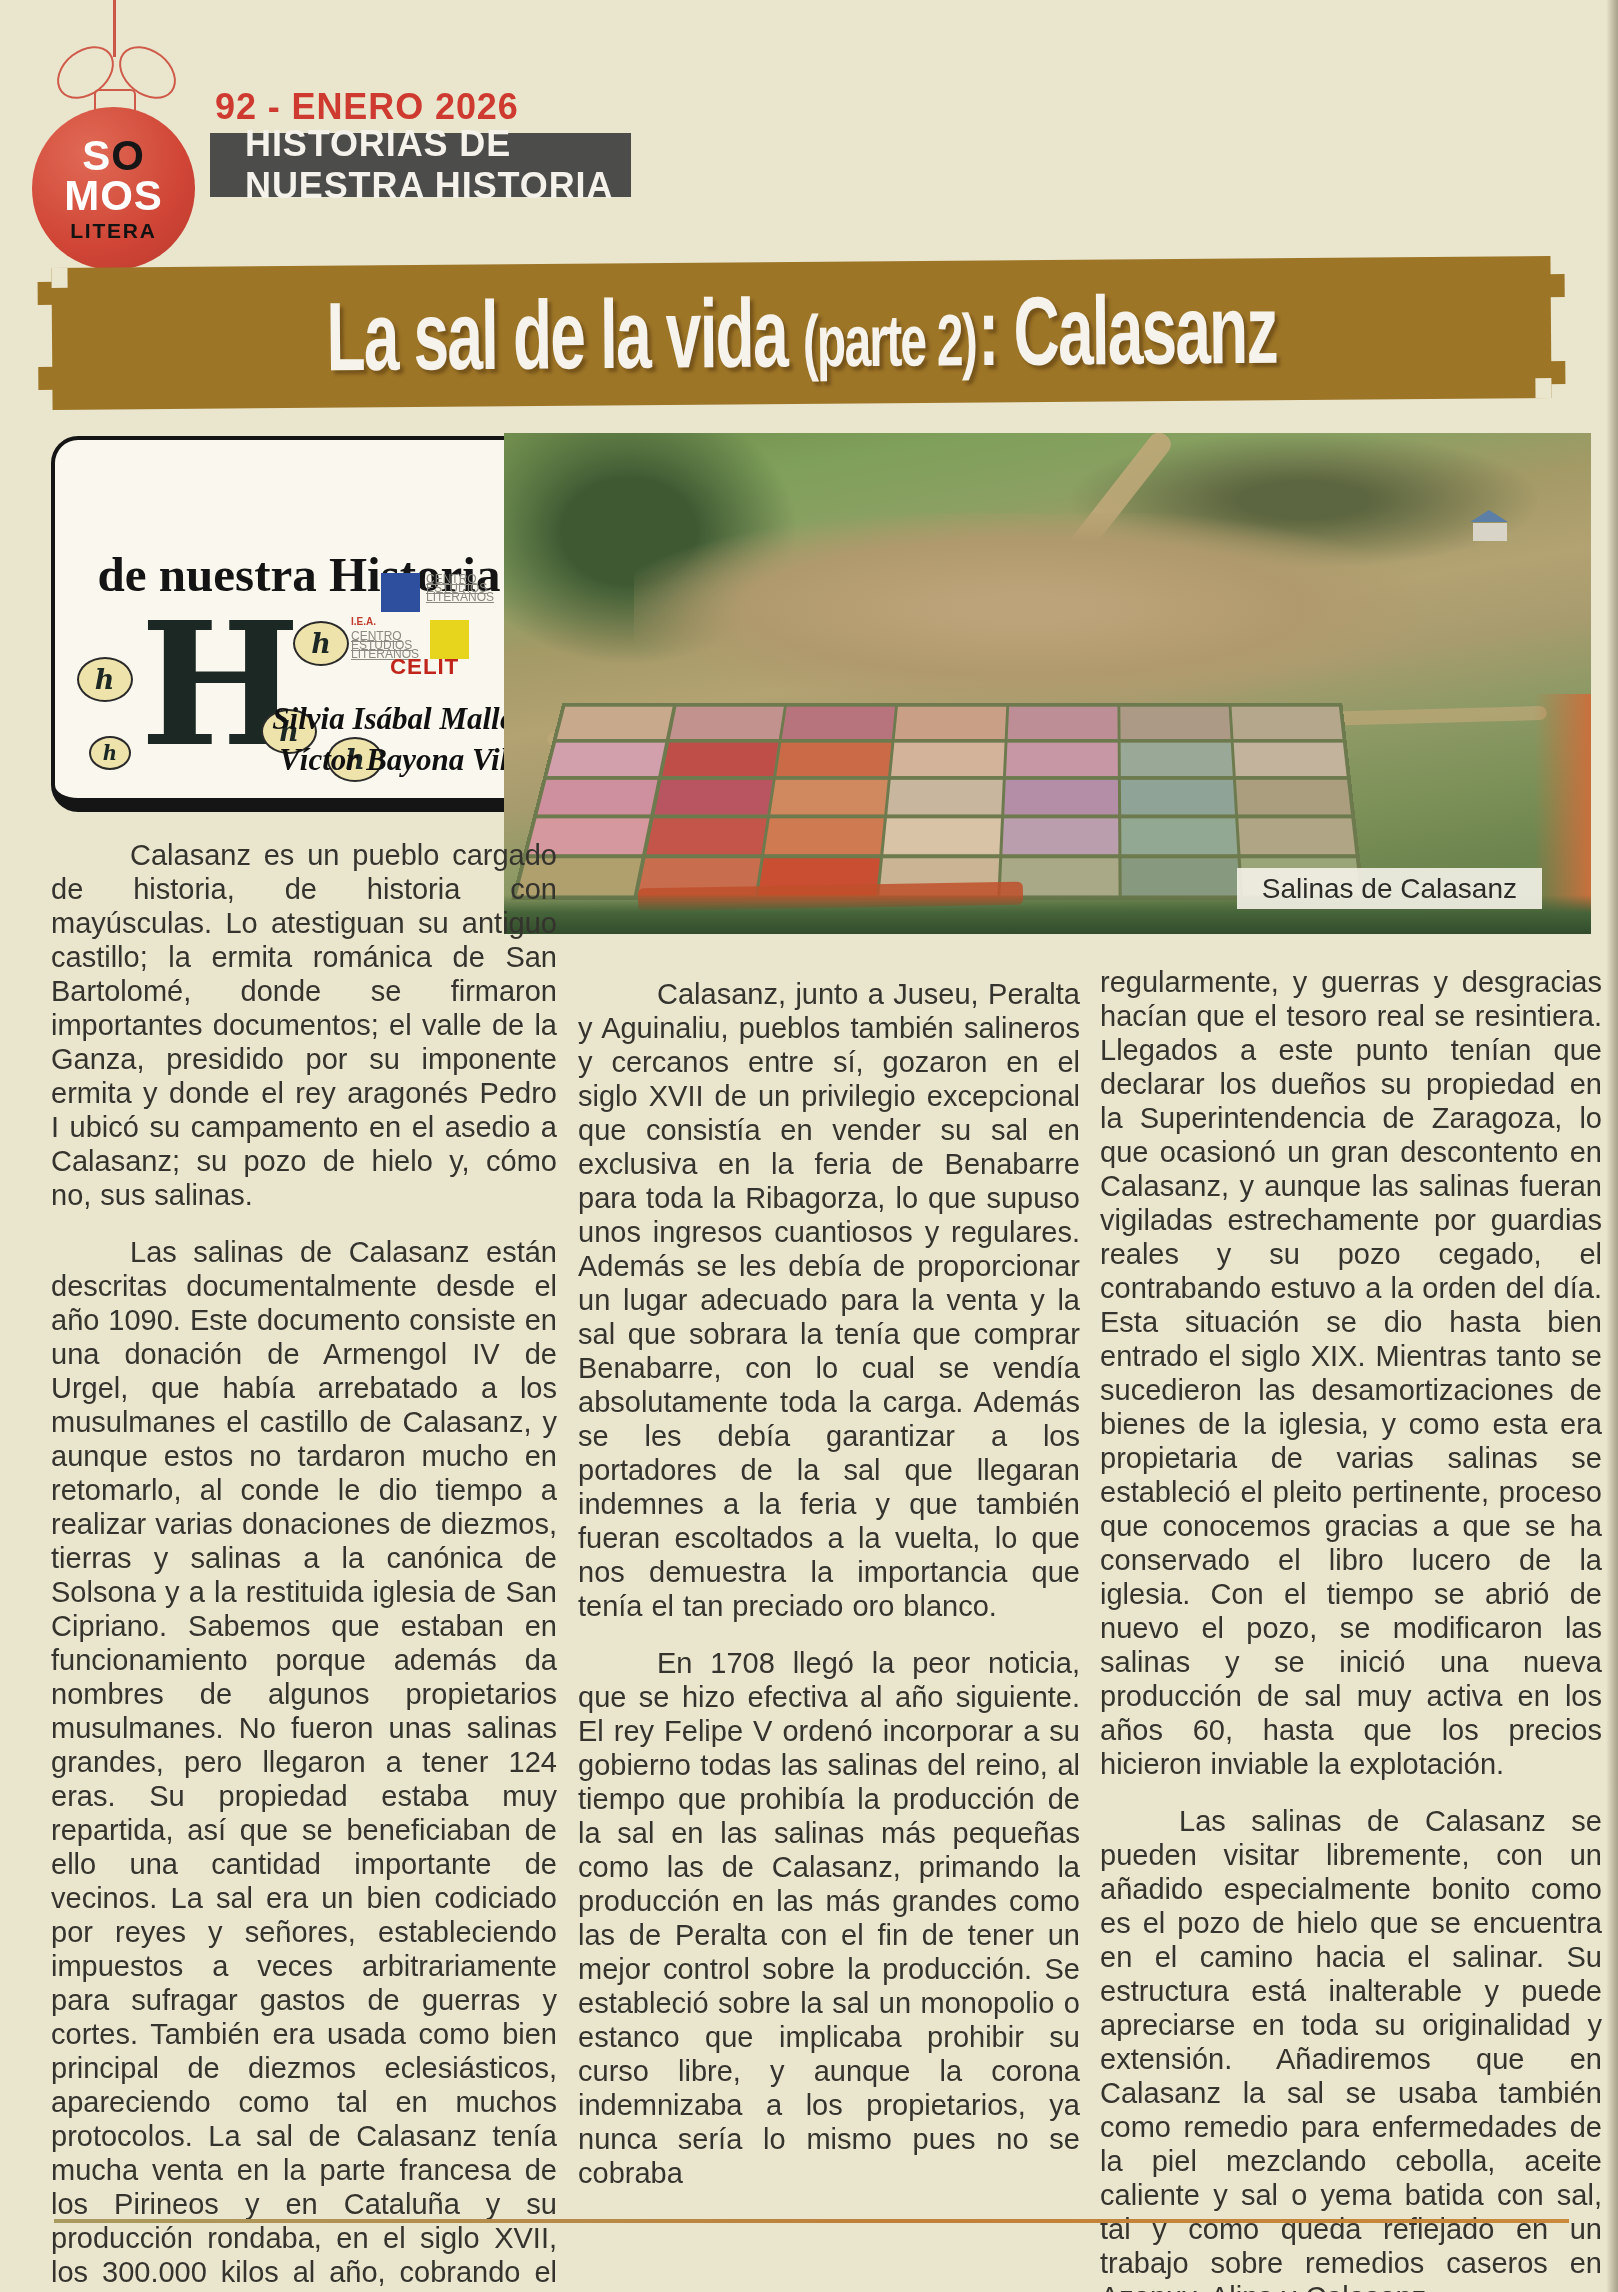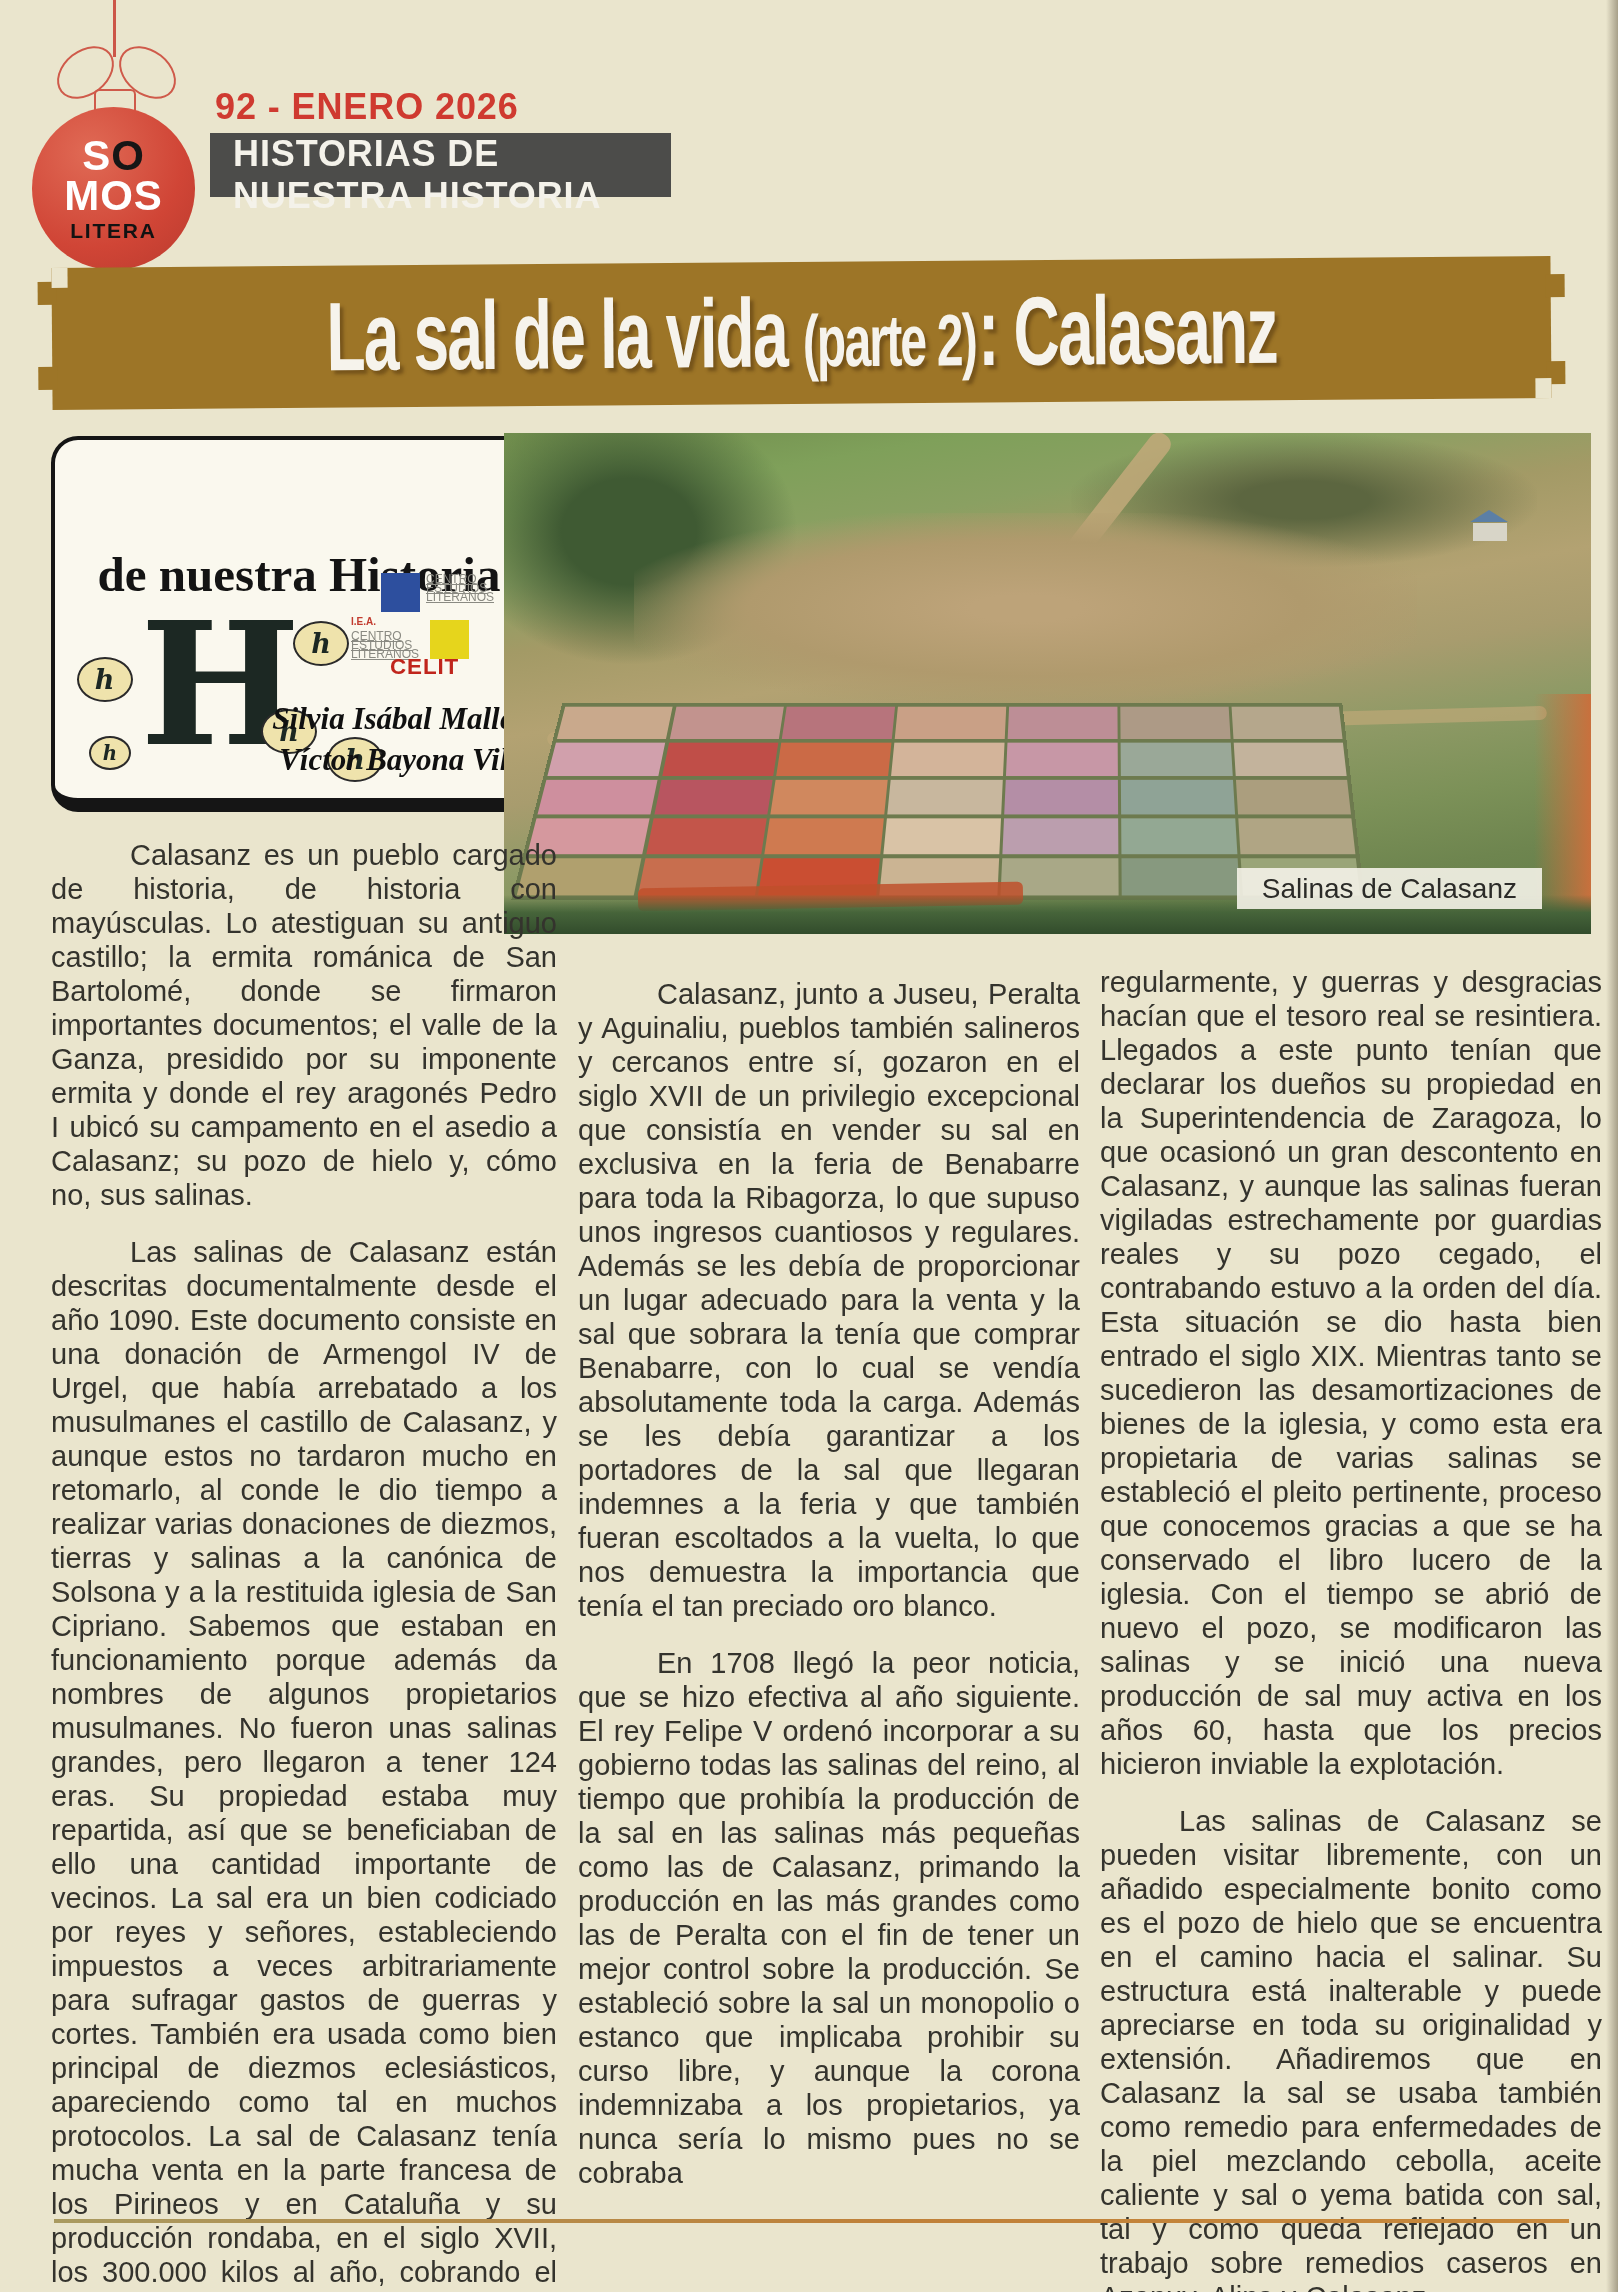--- a/index.html
+++ b/index.html
@@ -22,22 +22,22 @@
     display:flex;flex-direction:column;align-items:center;justify-content:center;
     line-height:0.95;
   }
   #ornament-ball .l1,#ornament-ball .l2{font-weight:bold;font-size:42px;letter-spacing:0.9px;color:#fff;}
   #ornament-ball .dark{color:#161616;}
   #ornament-ball .l3{font-weight:bold;font-size:21px;color:#121212;letter-spacing:1.8px;margin-top:5.4px;}
 
   
   #issue-date{left:215px;top:86px;font-size:36px;font-weight:bold;color:#cf3a30;letter-spacing:0.9px;}
   #section-bar{
-    left:210px;top:133px;width:461px;height:64px;background:#4c4c4a;
-    display:flex;padding-left:23px;box-sizing:border-box;
+    left:210px;top:133px;width:421px;height:64px;background:#4c4c4a;
+    display:flex;align-items:center;padding-left:35px;box-sizing:border-box;
   }
   #section-bar span{color:#f4f2ea;font-weight:bold;font-size:36px;letter-spacing:0.9px;}
 
   
   #title-banner{
     left:52px;top:262px;width:1499px;height:142px;background:#9d7527;
     transform:rotate(-0.45deg);
     display:flex;align-items:center;justify-content:center;
   }
   .notch{position:absolute;background:#9d7527;width:19.7px;height:23px;}

